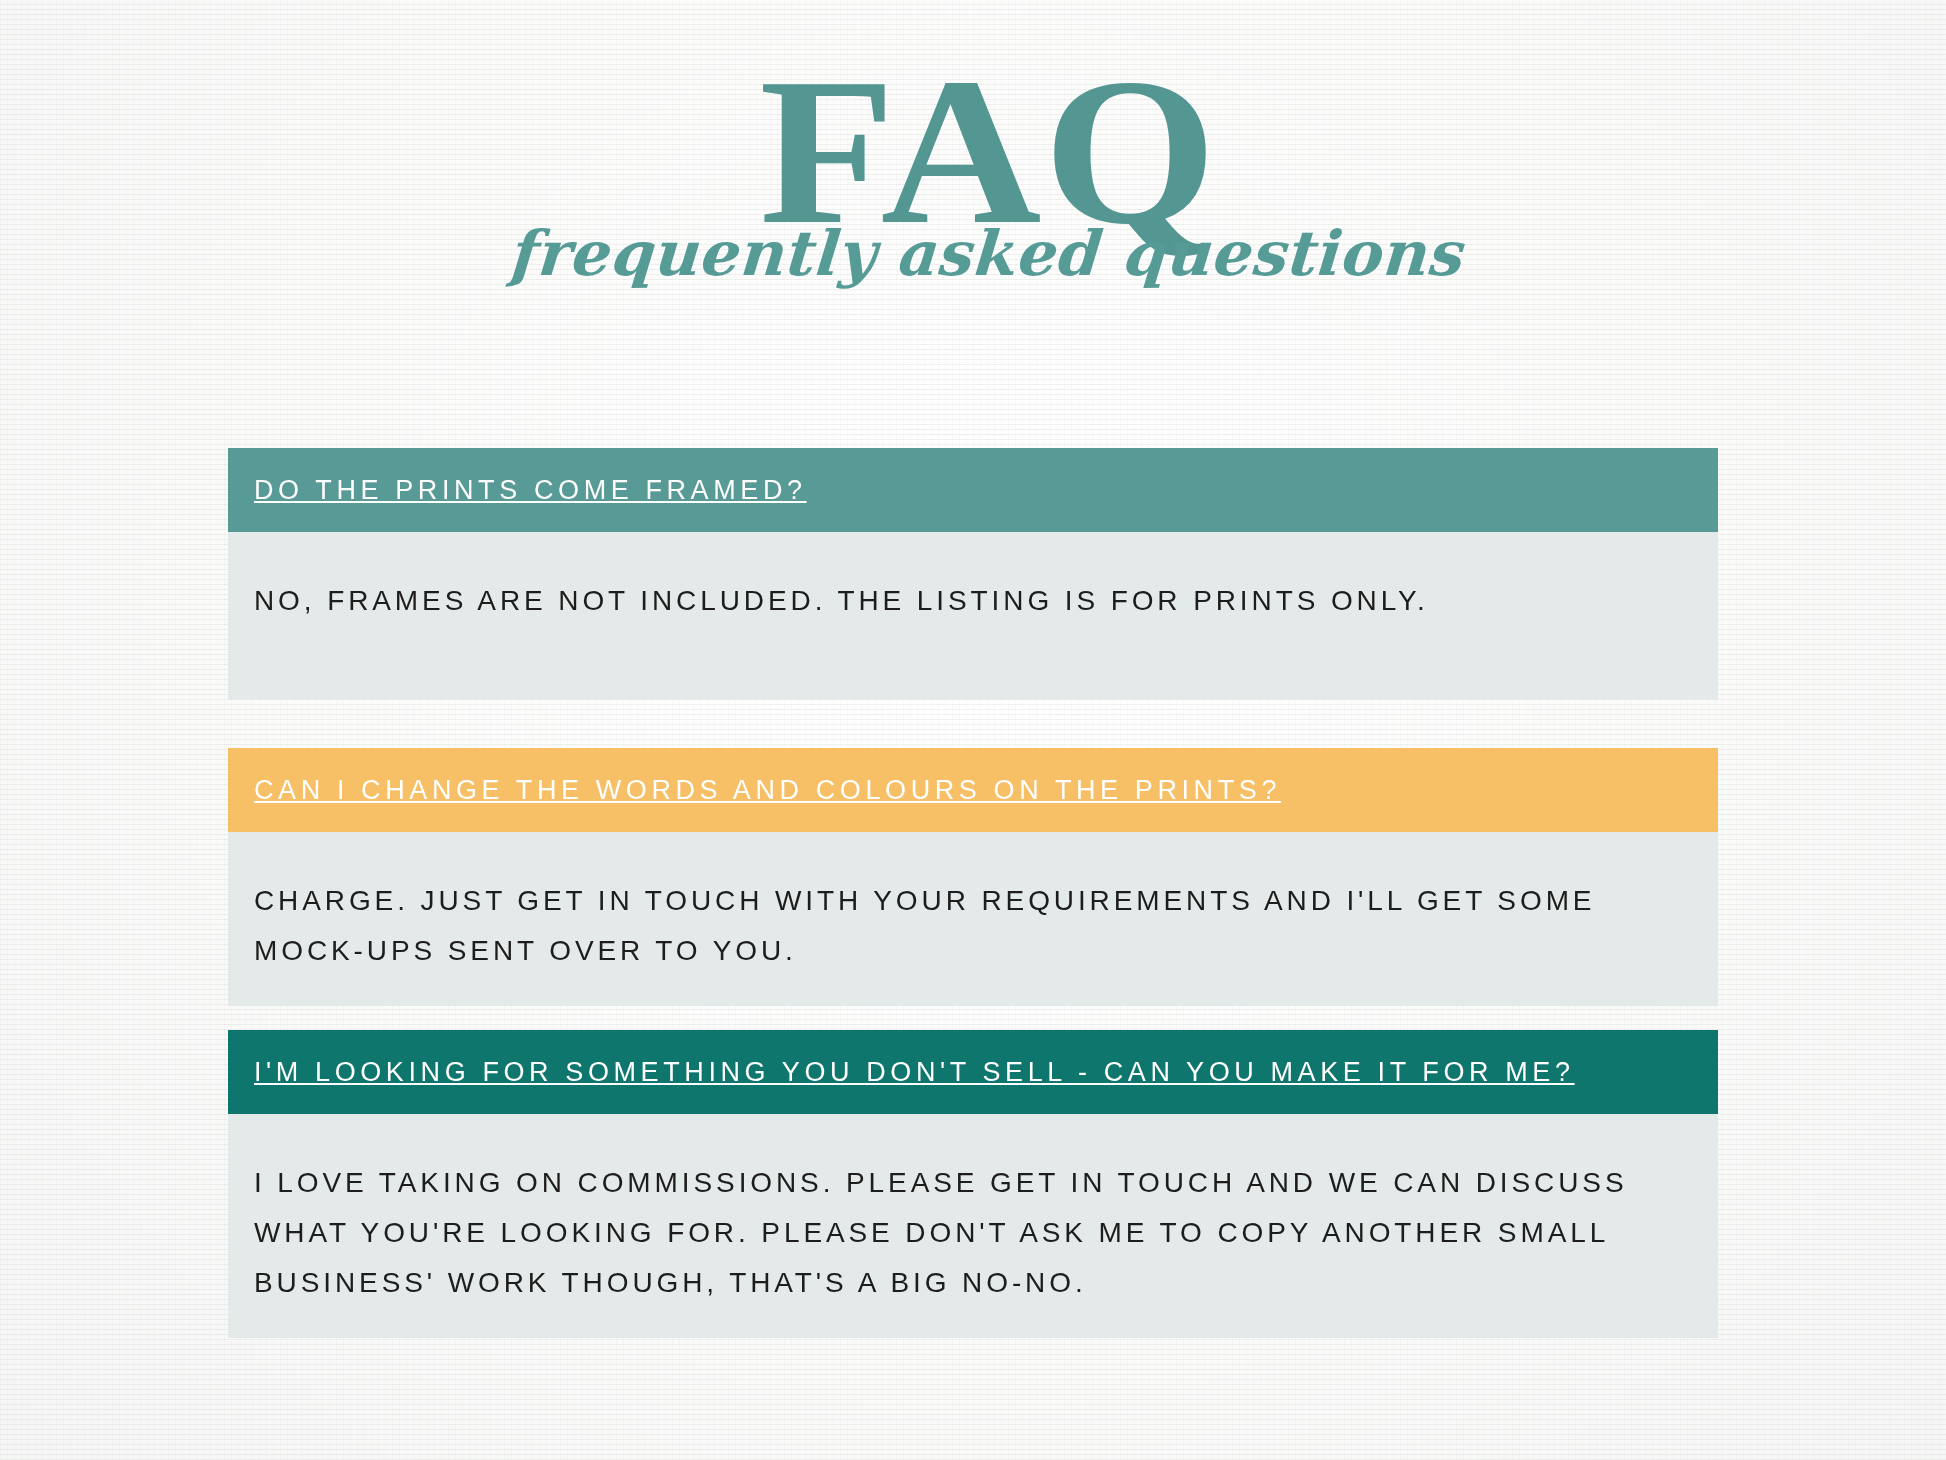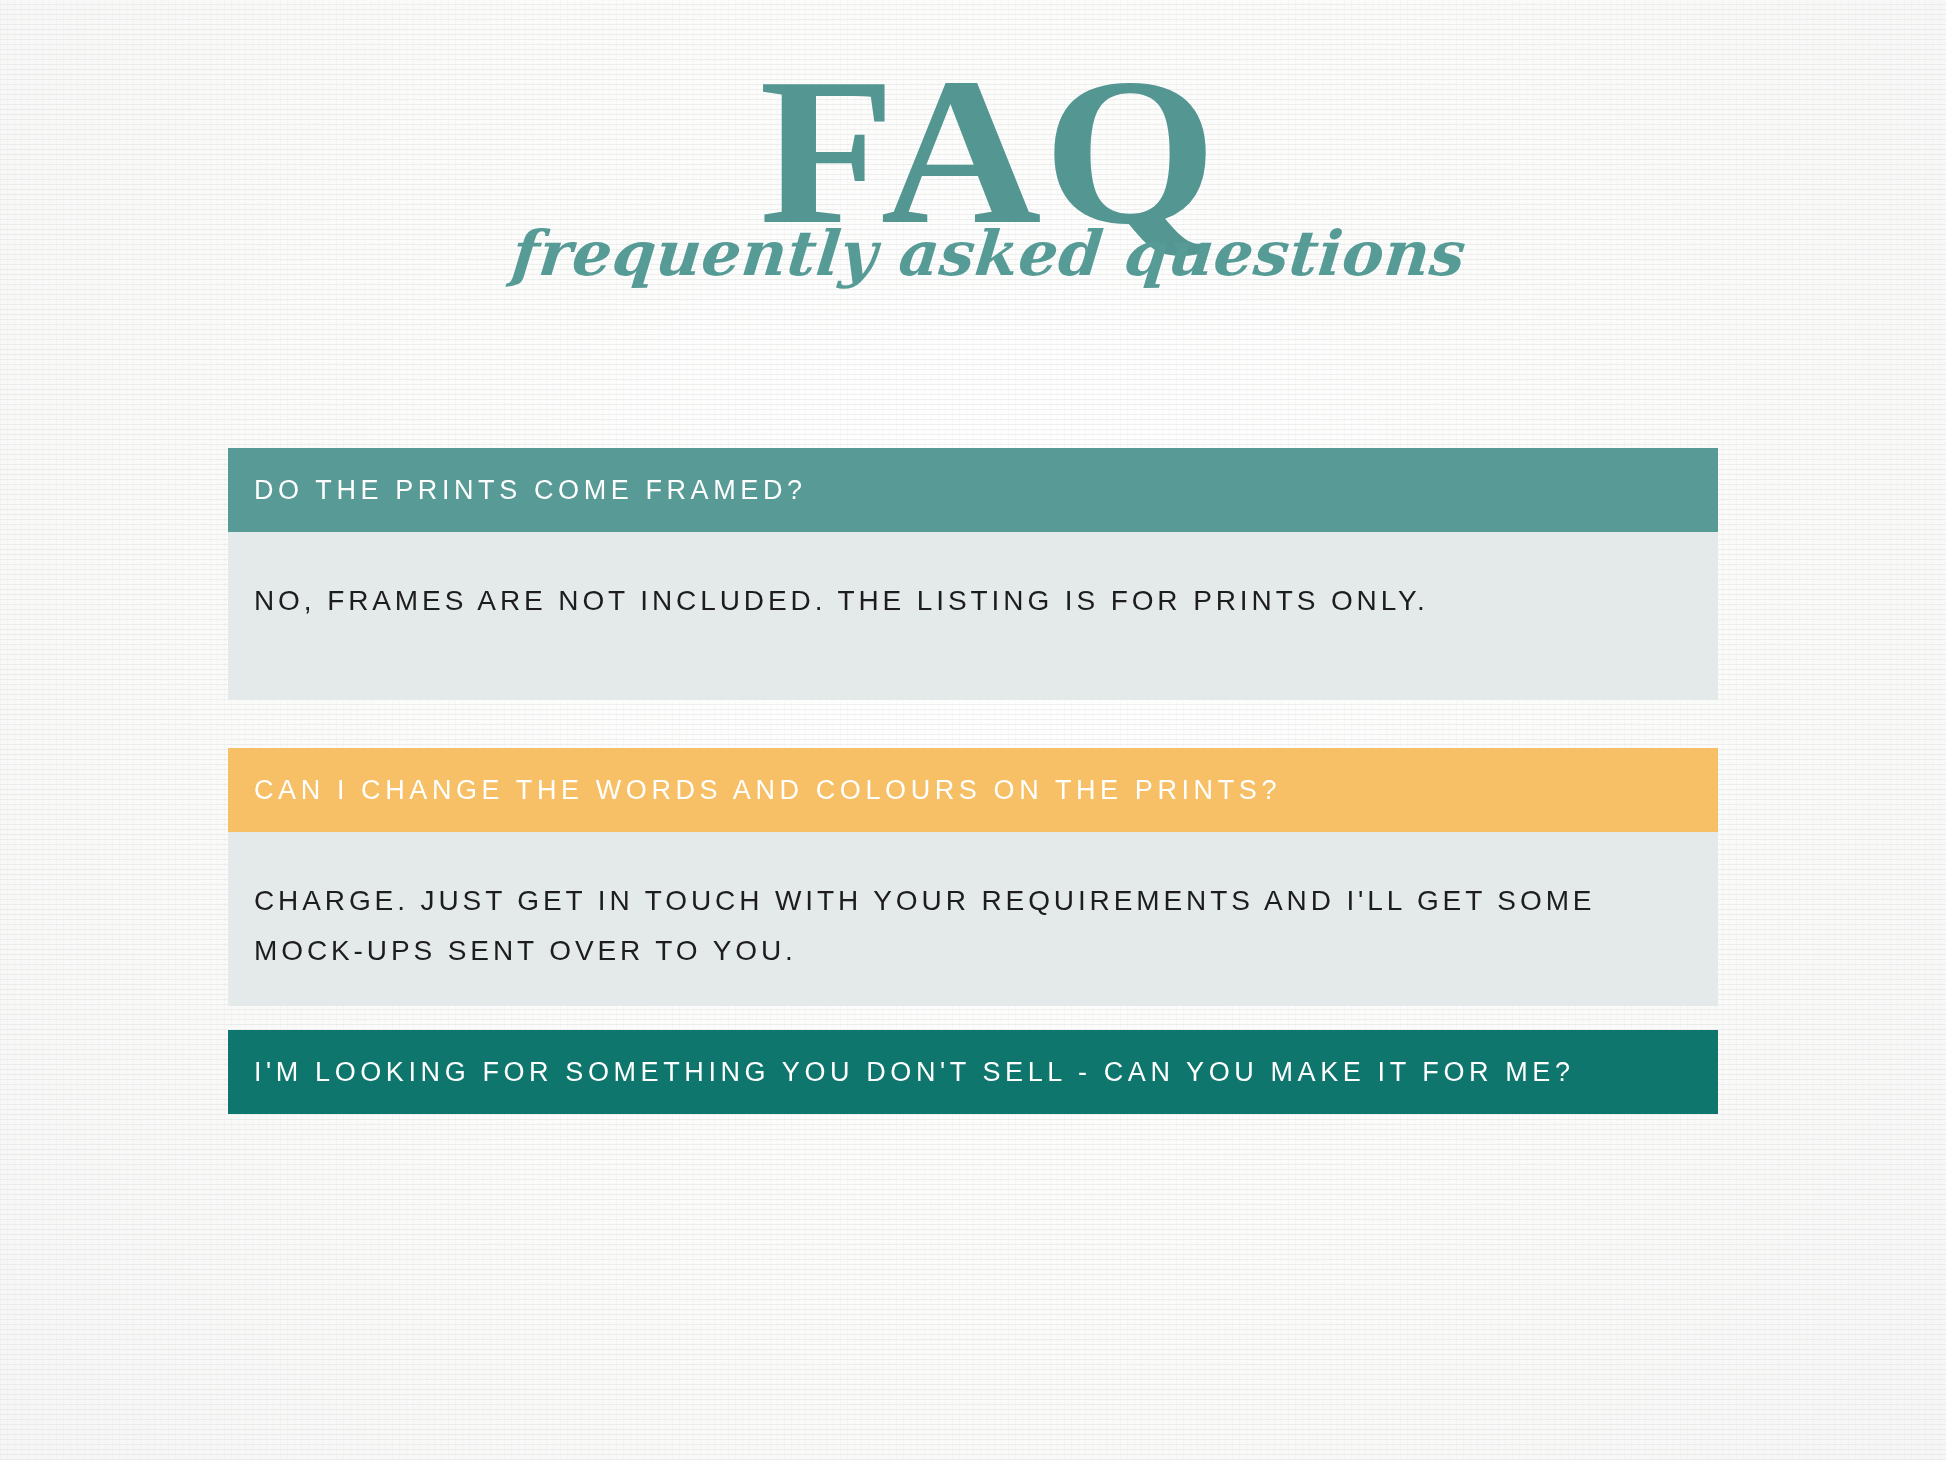--- a/index.html
+++ b/index.html
@@ -113,20 +113,21 @@
     padding-left: 26px;
     padding-right: 26px;
     color: #ffffff;
     font-family: "Liberation Sans", sans-serif;
     font-weight: 300;
     font-size: 27px;
     letter-spacing: 4.6px;
     text-transform: uppercase;
     white-space: nowrap;
     overflow: hidden;
+    text-decoration: underline;
   }
 
   .faq-answer {
     box-sizing: border-box;
     width: 100%;
     background-color: #e4e9e9;
     padding: 44px 26px 30px 26px;
     color: #1d1d1d;
     font-family: "Liberation Sans", sans-serif;
     font-weight: 400;
@@ -176,16 +177,21 @@
         </div>
         <div class="faq-answer">
           <span class="ans-line">CHARGE. JUST GET IN TOUCH WITH YOUR REQUIREMENTS AND I'LL GET SOME</span>
           <span class="ans-line">MOCK-UPS SENT OVER TO YOU.</span>
         </div>
       </div>
       <div class="faq-item" data-index="2">
         <div class="faq-question" style="background-color: #0f766e;">
           <span>I'M LOOKING FOR SOMETHING YOU DON'T SELL - CAN YOU MAKE IT FOR ME?</span>
         </div>
+        <div class="faq-answer">
+          <span class="ans-line">I LOVE TAKING ON COMMISSIONS. PLEASE GET IN TOUCH AND WE CAN DISCUSS</span>
+          <span class="ans-line">WHAT YOU'RE LOOKING FOR. PLEASE DON'T ASK ME TO COPY ANOTHER SMALL</span>
+          <span class="ans-line">BUSINESS' WORK THOUGH, THAT'S A BIG NO-NO.</span>
+        </div>
       </div>
     </div>
 
 </div>
 
 </body></html>

